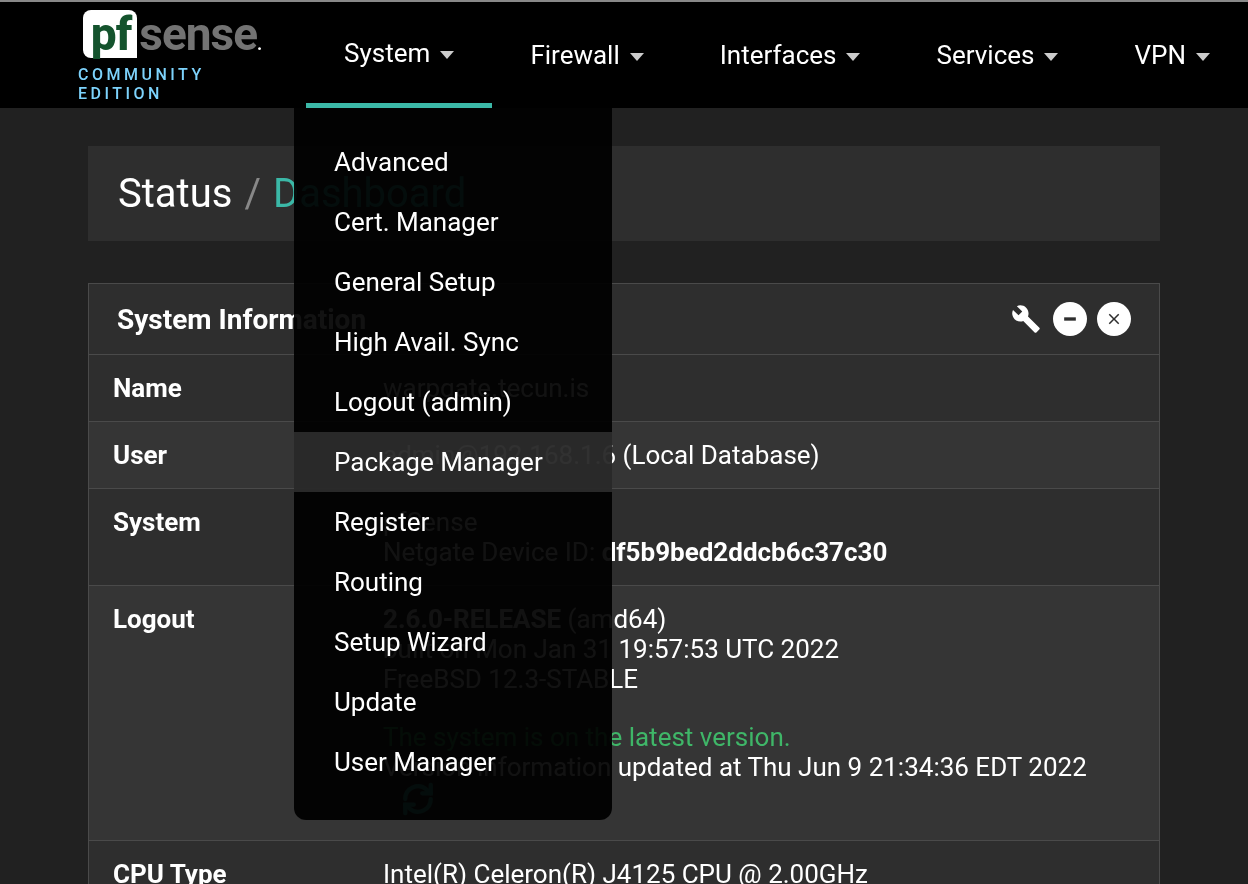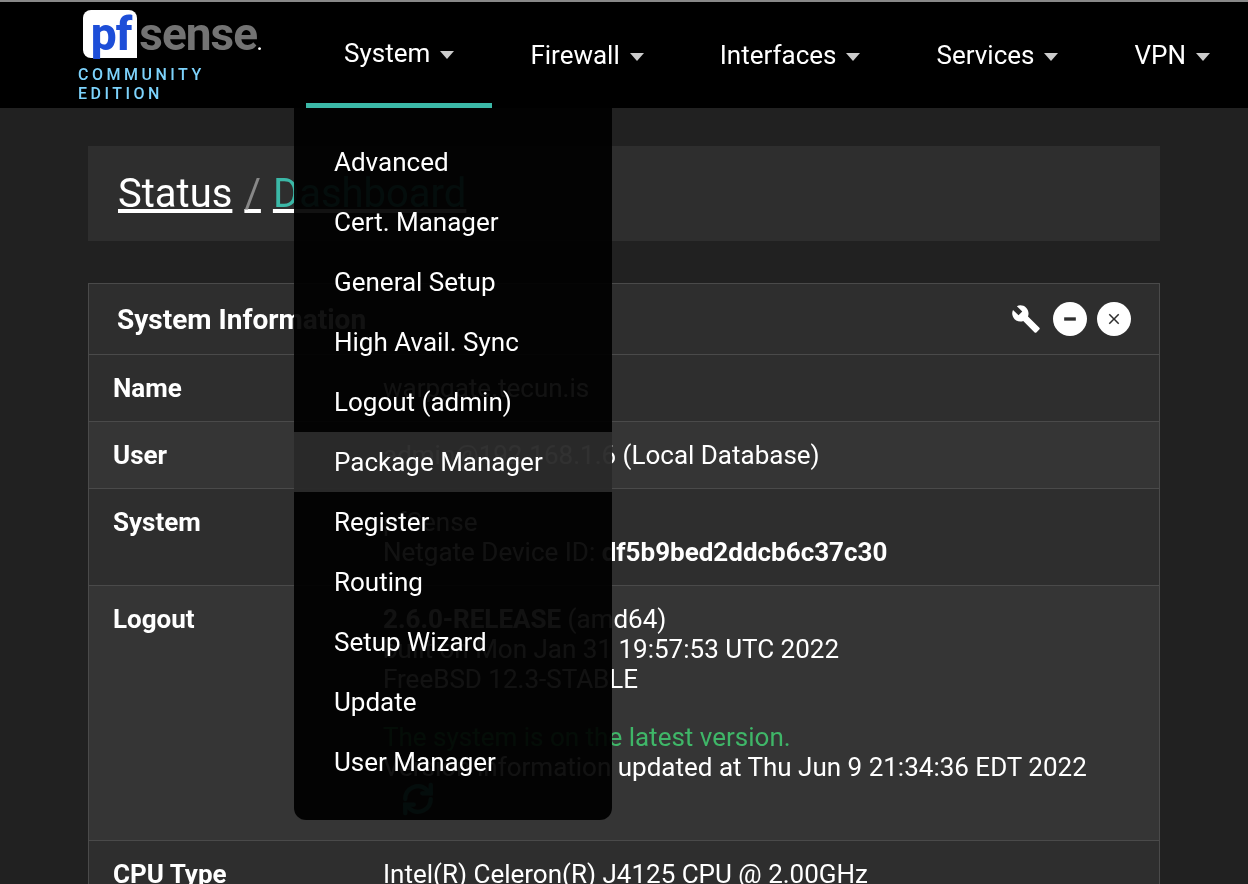--- a/index.html
+++ b/index.html
@@ -27,21 +27,21 @@
 }
 .logo-main {
   display: flex;
   align-items: baseline;
   font-size: 46px;
   font-weight: 700;
   letter-spacing: -1px;
 }
 .logo-pf {
   background: #fff;
-  color: #1d4ed8;
+  color: #14532d;
   border-radius: 8px 8px 0 8px;
   padding: 0 6px 0 8px;
   font-weight: 800;
   line-height: 1;
   height: 48px;
   display: inline-flex;
   align-items: center;
 }
 .logo-sense {
   color: #737373;
@@ -104,21 +104,20 @@
   padding: 0 88px;
 }
 .breadcrumb {
   background: #2e2e2e;
   margin-top: 38px;
   padding: 24px 30px;
   font-size: 40px;
   display: flex;
   align-items: center;
   gap: 12px;
-  text-decoration: underline;
 }
 .breadcrumb .bc-status { color: #fff; font-weight: 400; }
 .breadcrumb .bc-sep { color: #888; }
 .breadcrumb .bc-current { color: #3bb8a7; font-weight: 400; }
 .panel {
   margin-top: 42px;
   border: 1px solid #4a4a4a;
 }
 .panel-header {
   background: #2e2e2e;

